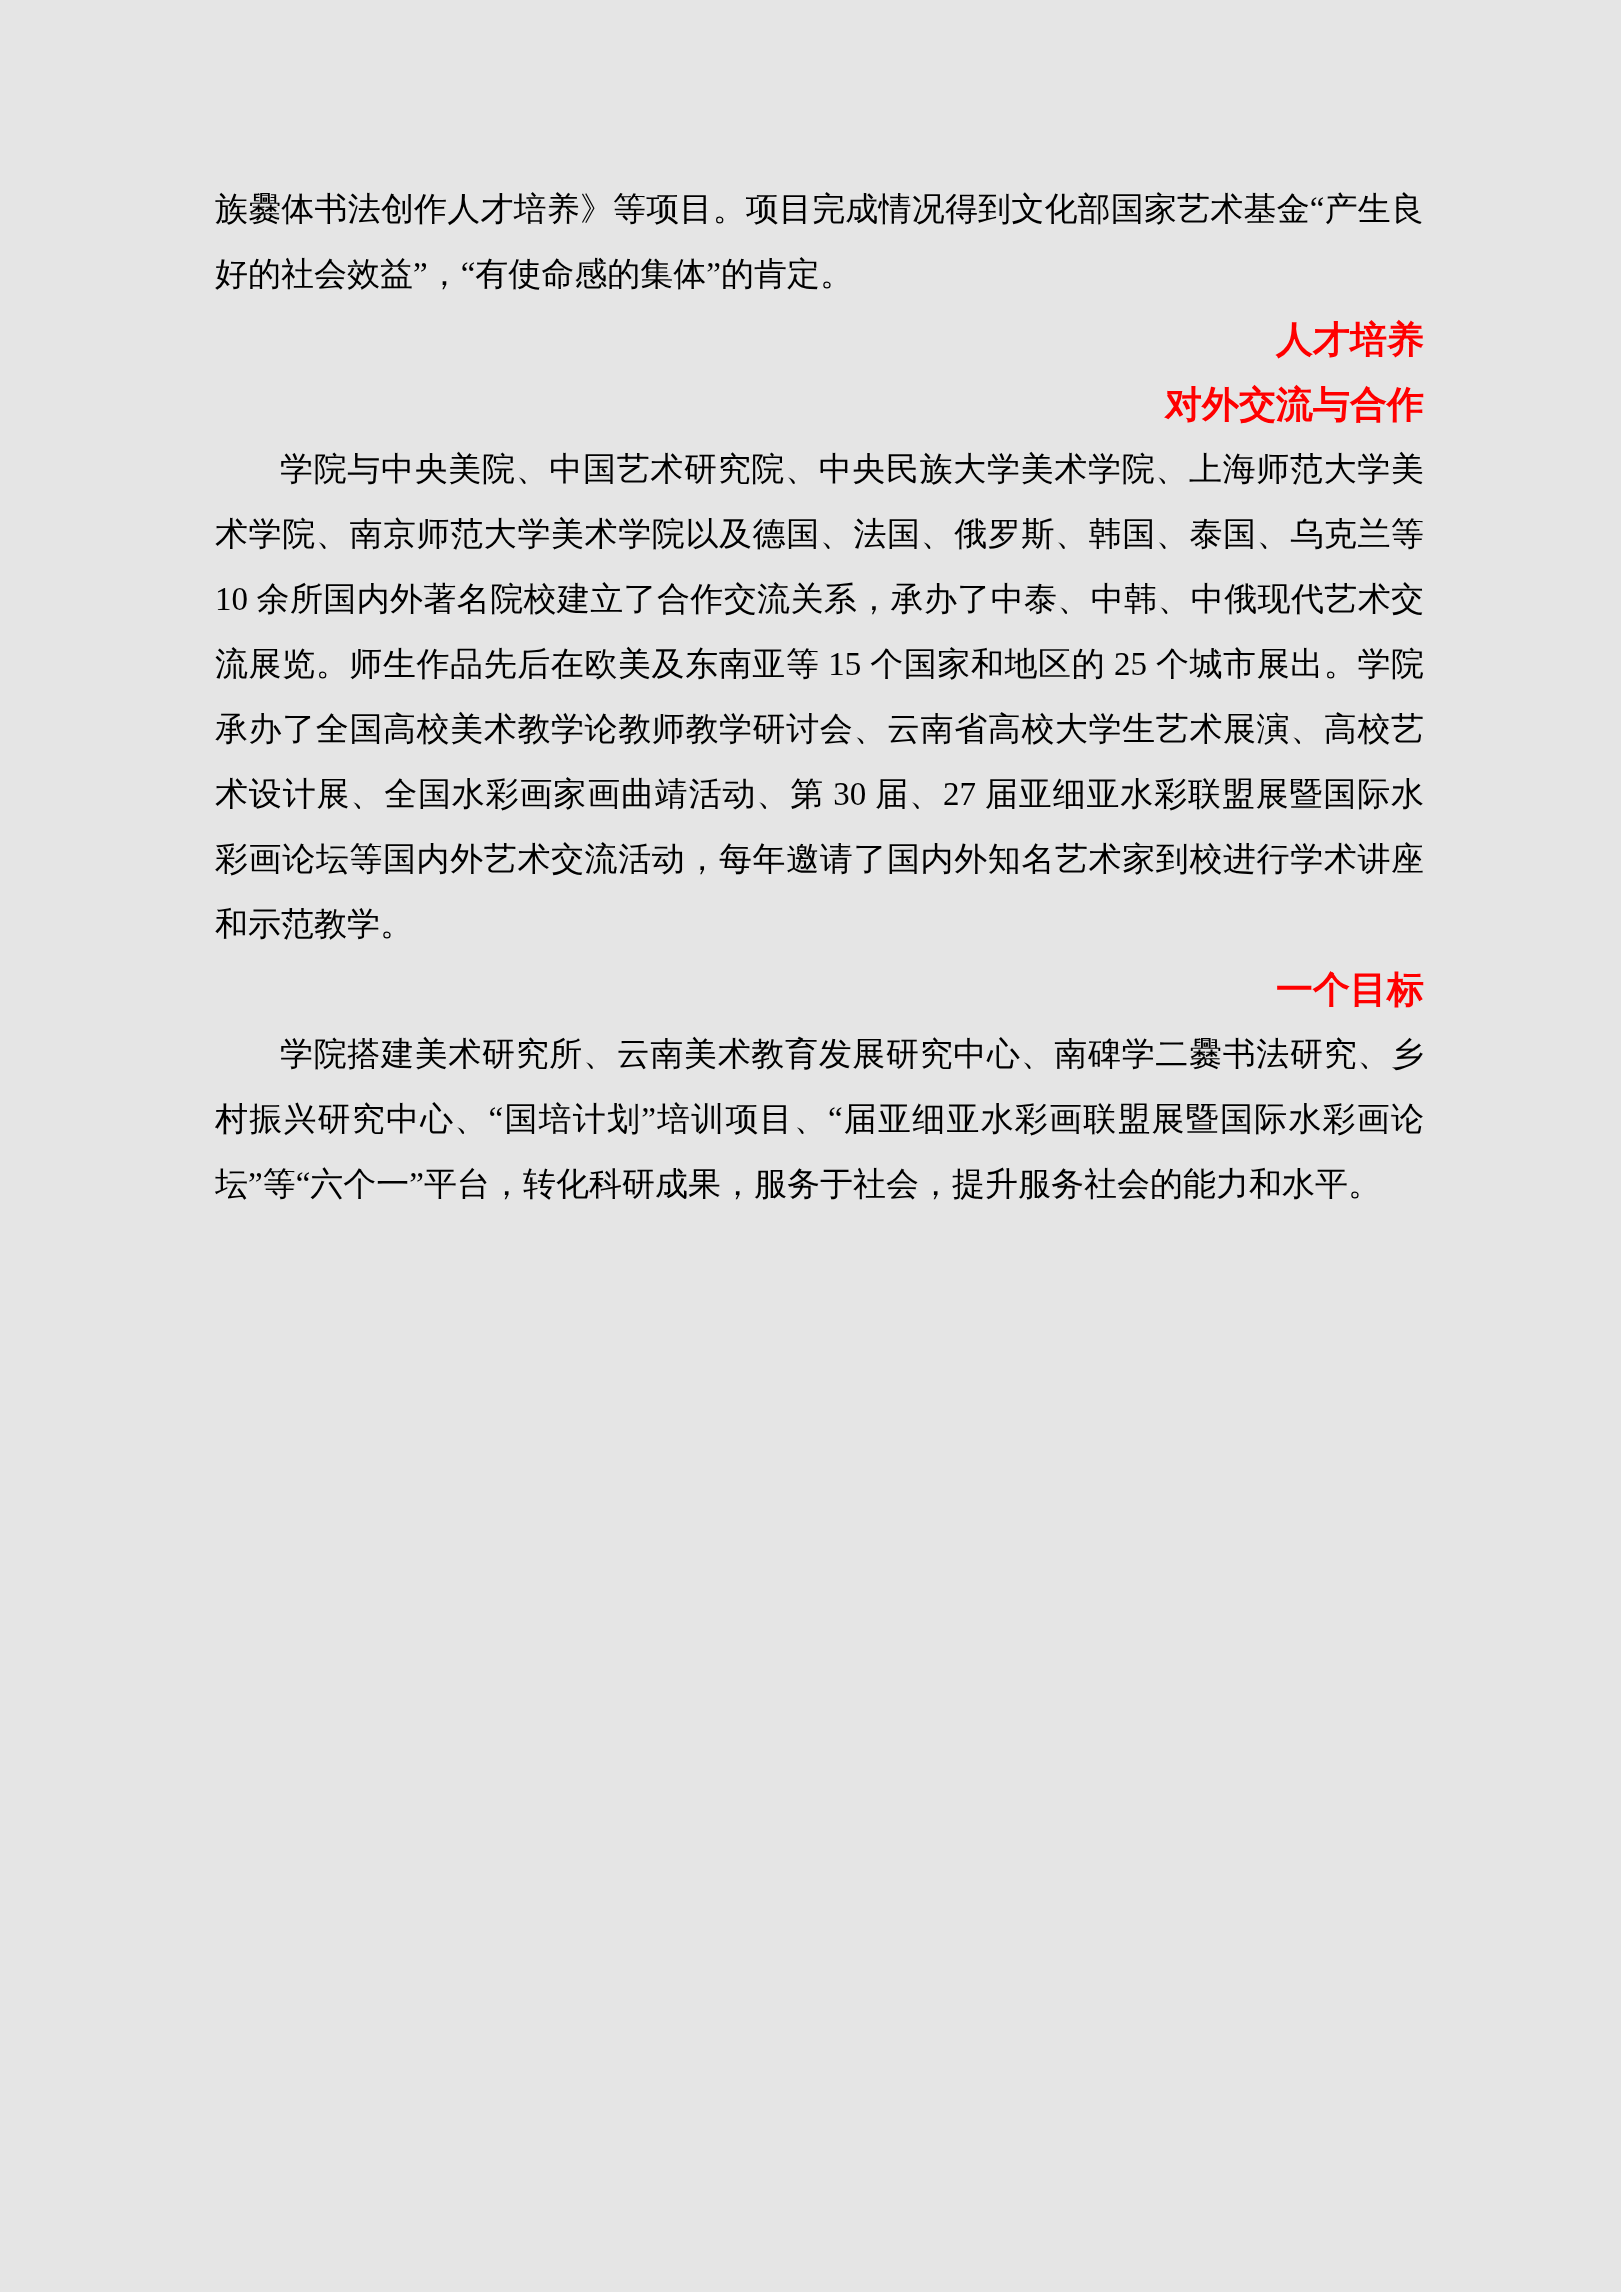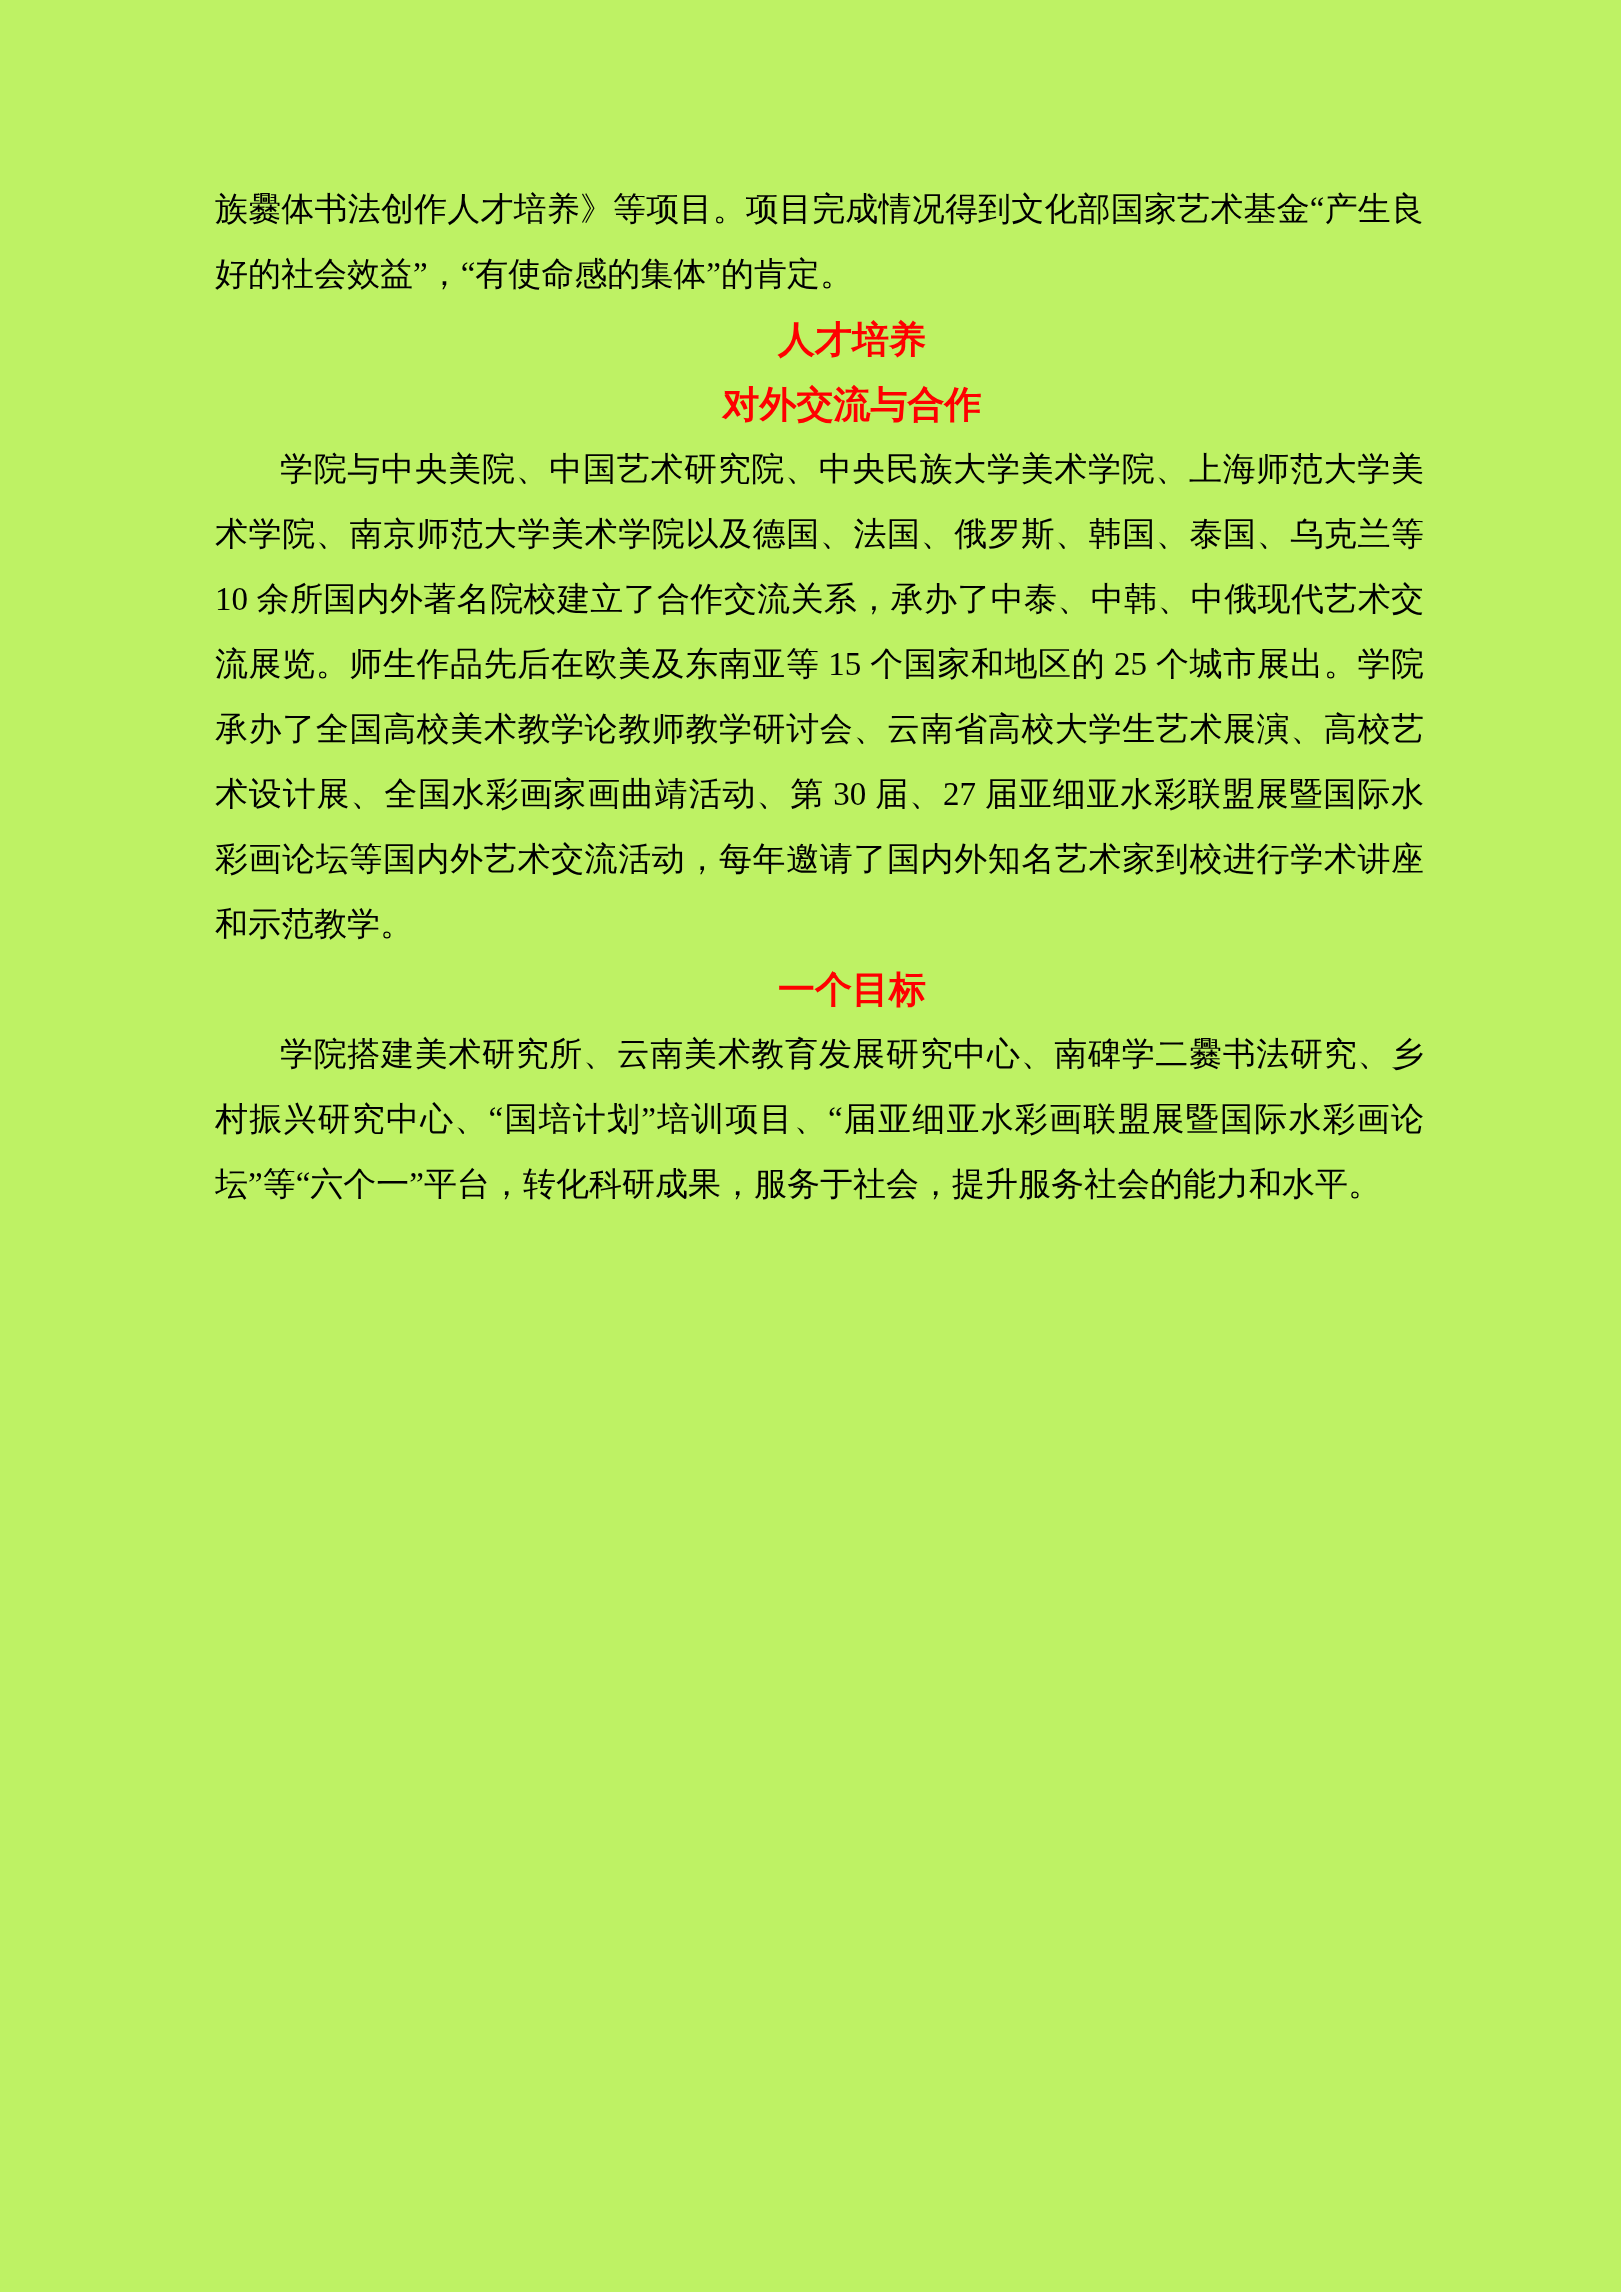--- a/index.html
+++ b/index.html
@@ -10,21 +10,21 @@
   body {
     width: 1621px;
     height: 2293px;
     overflow: hidden;
     font-family: "Liberation Serif", serif;
   }
   .page {
     position: relative;
     width: 1621px;
     height: 2293px;
-    background: #bef264;
+    background: #e5e5e5;
   }
   .doc {
     position: absolute;
     left: 215px;
     top: 177px;
     width: 1209px;
   }
   .para {
     margin: 0;
     font-size: 33px;
@@ -38,21 +38,21 @@
   .para--flush {
     text-indent: 0;
   }
   .heading {
     margin: 0;
     font-size: 37px;
     line-height: 65px;
     font-weight: bold;
     color: #ff0000;
     text-indent: 65px;
-    text-align: center;
+    text-align: right;
     font-family: Liberation Serif, serif;
   }
 </style>
 </head>
 <body>
 
 <div class="page">
   <div class="doc">
 
     <p class="para para--flush">族爨体书法创作人才培养》等项目。项目完成情况得到文化部国家艺术基金“产生良好的社会效益”，“有使命感的集体”的肯定。</p>

